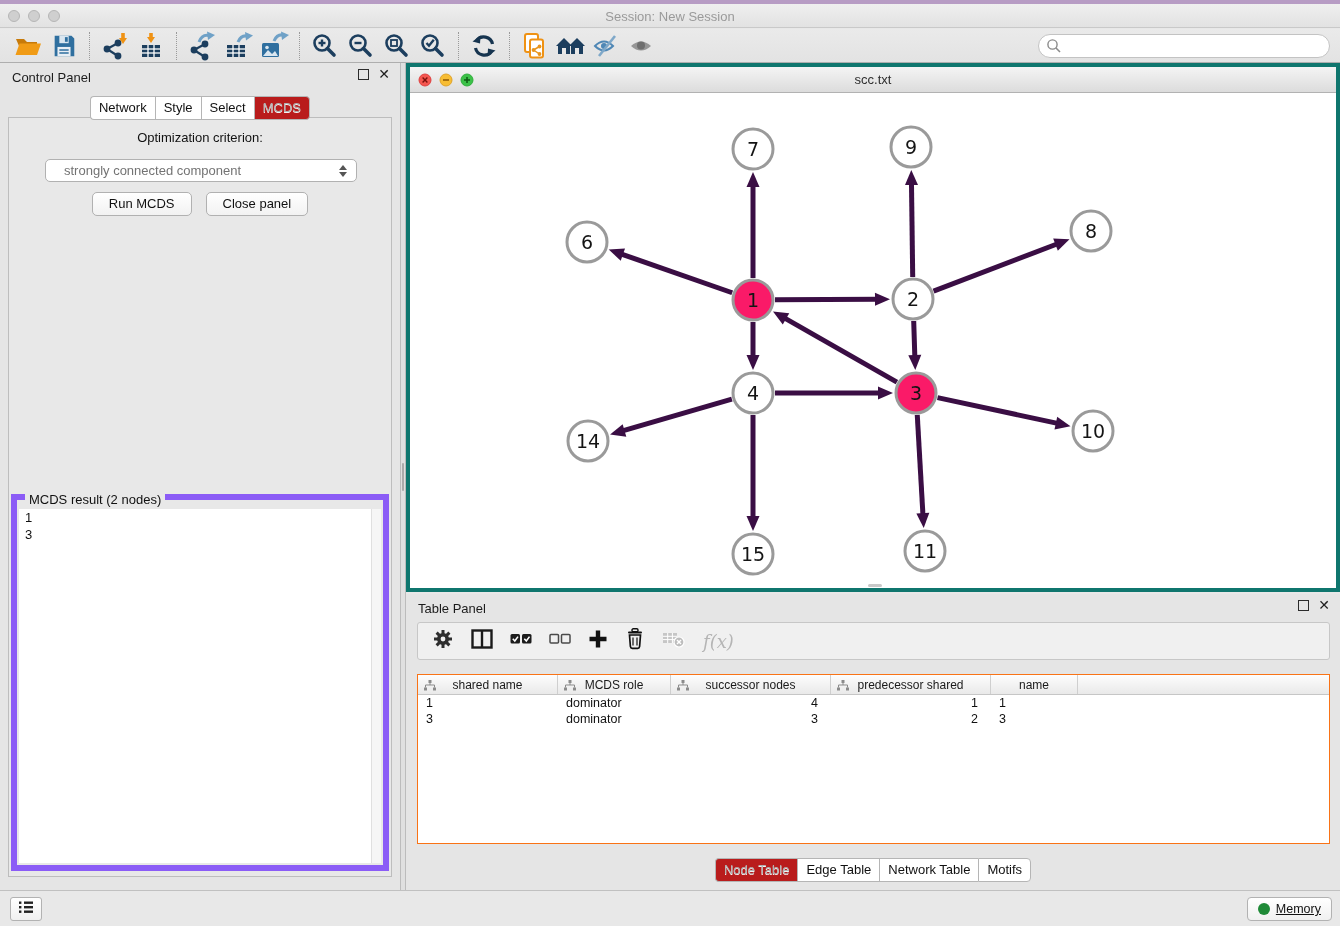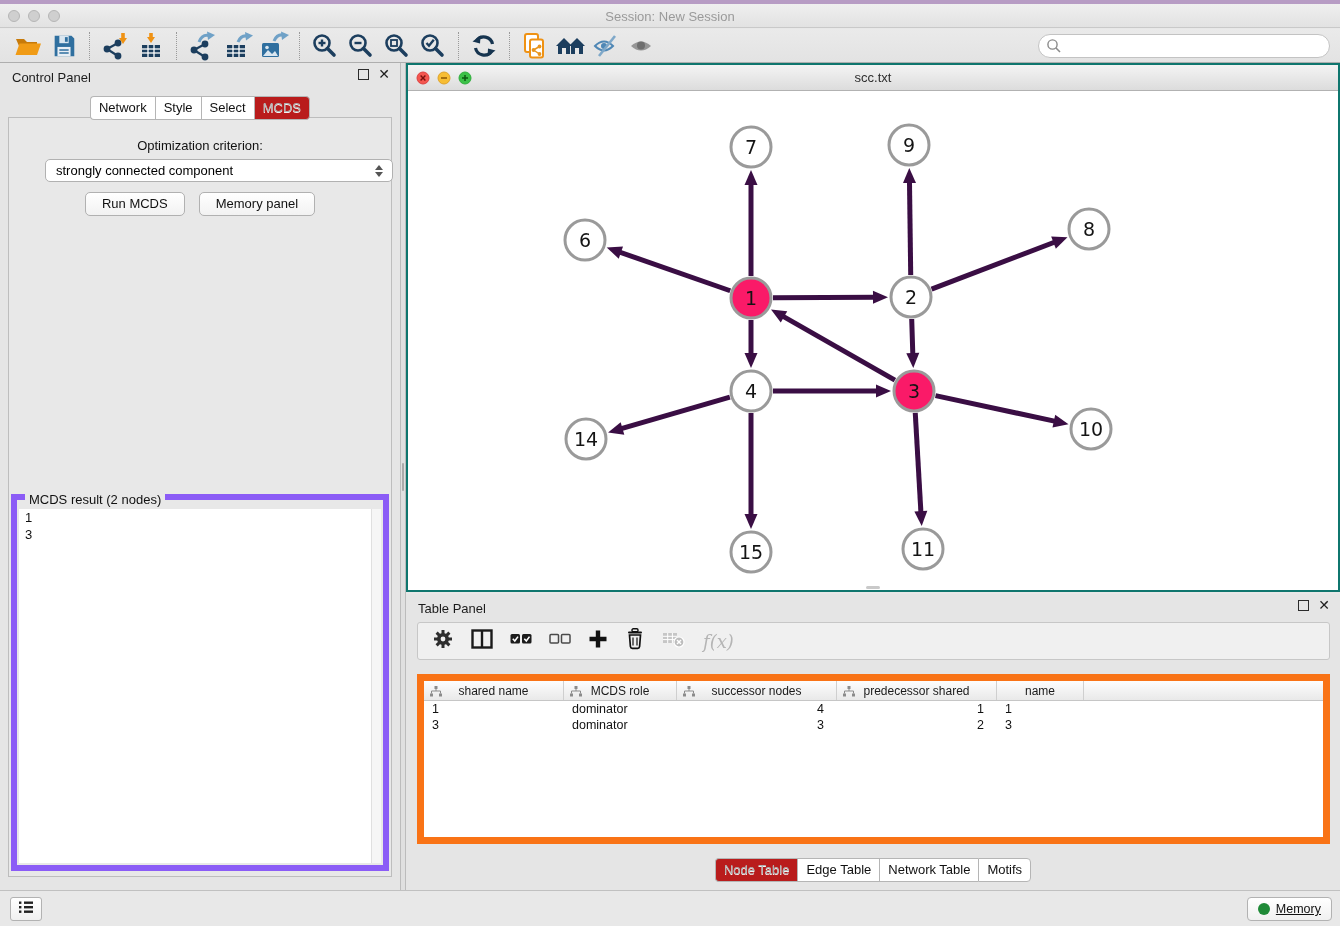--- a/index.html
+++ b/index.html
@@ -38,59 +38,59 @@
   .seg-row { display:flex; justify-content:center; position:relative; z-index:2; }
   .seg-btn { font-size:13px; padding:3px 8px 4px; background:#fff; border:1px solid #b5b5b5;
     border-right:none; color:#111; font-weight:500; }
   .seg-btn:first-child { border-top-left-radius:4px; border-bottom-left-radius:4px; }
   .seg-btn:last-child { border-right:1px solid #b5b5b5; border-top-right-radius:4px; border-bottom-right-radius:4px; }
   .seg-btn.disabled { background:#b91c1c; color:#b2b2b2; text-shadow:0 1px 0 #f4f4f4; }
 
   .cp-tabs { position:absolute; left:0; top:33px; width:100%; }
   .cp-content { position:absolute; left:8px; top:54px; width:384px; height:760px;
     border:1px solid #bdbdbd; background:#e8e8e8; }
-  .opt-label { text-align:center; margin-top:20px; font-size:13px; color:#111; }
-  .dropdown { position:absolute; left:36px; top:41px; width:348px; height:23px; background:#fff;
-    border:1px solid #b1b1b1; border-radius:5px; font-size:13px; color:#000000;
-    display:flex; align-items:center; padding-left:10px; }
+  .opt-label { text-align:center; margin-top:12px; font-size:13px; color:#111; }
+  .dropdown { position:absolute; left:36px; top:41px; width:312px; height:23px; background:#fff;
+    border:1px solid #b1b1b1; border-radius:5px; font-size:13px; color:#737373;
+    display:flex; align-items:center; padding-left:18px; }
   .dd-stepper { position:absolute; right:7px; top:3px; width:12px; height:16px;
     display:flex; flex-direction:column; align-items:center; justify-content:center; gap:2px; }
   .dd-up { width:0;height:0;border-left:4px solid transparent;border-right:4px solid transparent;border-bottom:5px solid #555; }
   .dd-down { width:0;height:0;border-left:4px solid transparent;border-right:4px solid transparent;border-top:5px solid #555; }
   .btn-row { position:absolute; top:74px; width:100%; display:flex; justify-content:center; gap:14px; }
   .mac-btn { background:linear-gradient(#ffffff,#f2f2f2); border:1px solid #b1b1b1; border-radius:5px;
     font-size:13px; color:#111; padding:3px 16px 4px; }
 
   .group-box { position:absolute; left:2px; top:376px; width:378px; height:377px; border:6px solid #8b5cf6; }
   .group-legend { position:absolute; left:8px; top:-8px; background:#e8e8e8; padding:0 4px; font-size:13px; color:#111; }
   .group-list { position:absolute; left:2px; top:9px; right:2px; bottom:2px; background:#fff; overflow:hidden; }
   .group-list .item { font-size:13px; color:#111; padding-left:6px; line-height:17px; }
   .list-scroll { position:absolute; right:0; top:0; bottom:0; width:10px; background:#f6f6f6; border-left:1px solid #e0e0e0; }
 
   .v-splitter { position:absolute; left:400px; top:63px; width:6px; height:827px; background:#e0e0e0;
     border-left:1px solid #bcbcbc; border-right:1px solid #bcbcbc; }
   .v-splitter .grip { position:absolute; left:1px; top:400px; width:2px; height:28px; background:#aaa; border-radius:2px; }
 
   
   .net-window { position:absolute; left:406px; top:63px; width:934px; height:529px;
-    border:2px solid #0f766e; background:#fff; }
+    border:4px solid #0f766e; background:#fff; }
   .net-titlebar { position:relative; height:26px; background:linear-gradient(#f4f4f4,#dcdcdc);
     border-bottom:1px solid #b2b2b2; }
   .traffic { position:absolute; left:8px; top:6px; display:flex; gap:7px; }
   .net-title { position:absolute; width:100%; text-align:center; top:5px; font-size:13px; color:#2e2e2e; }
   .net-canvas { position:absolute; left:0; top:26px; right:0; bottom:0; background:#fff; overflow:hidden; }
   .h-grip { position:absolute; left:458px; bottom:1px; width:14px; height:3px; background:#c9c9c9; border-radius:2px; }
 
   
   .table-panel { position:absolute; left:406px; top:594px; width:934px; height:296px; background:#e5e5e5; }
   .tp-toolbar { position:absolute; left:11px; top:28px; right:10px; height:38px; background:#f0f0f0;
     border:1px solid #c7c7c7; border-radius:3px; display:flex; align-items:center; gap:17px; padding-left:14px;text-align:center; }
   .tp-ic { display:flex; align-items:center; justify-content:center; }
   .fx-label { font-family:"DejaVu Serif","Liberation Serif",serif; font-style:italic; font-size:18px; color:#b5b5b5; }
-  .tbl-wrap { position:absolute; left:11px; top:80px; right:10px; bottom:46px; background:#fff; border:7px solid #f97316; overflow:hidden; }
+  .tbl-wrap { position:absolute; left:11px; top:80px; right:10px; bottom:46px; background:#fff; border:1px solid #f97316; overflow:hidden; }
   .tbl-header { display:flex; height:20px; background:linear-gradient(#fdfdfd,#e9e9e9); border-bottom:1px solid #c6c6c6; }
   .tbl-hcell { position:relative; display:flex; align-items:center; justify-content:center;
     font-size:12px; color:#1a1a1a; border-right:1px solid #cfcfcf; flex:none; }
   .tbl-hcell .hicon { position:absolute; left:6px; top:5px; }
   .tbl-row { display:flex; height:16px; }
   .tbl-cell { flex:none; font-size:12.5px; color:#111; line-height:16px; white-space:nowrap; overflow:hidden; }
   .al { text-align:left; padding-left:8px; }
   .ar { text-align:right; padding-right:13px; }
   .tbl-tabs { position:absolute; left:0; bottom:8px; width:100%; display:flex; justify-content:center; }
   .tp-head-btns { position:absolute; right:10px; top:6px; display:flex; gap:9px; align-items:center; }
@@ -346,21 +346,21 @@
       <div class="opt-label">Optimization criterion:</div>
       <div class="dropdown">
         <span>strongly connected component</span>
         <span class="dd-stepper">
             <span class="dd-up"></span>
             <span class="dd-down"></span>
           </span>
       </div>
       <div class="btn-row">
         <button class="mac-btn">Run MCDS</button>
-        <button class="mac-btn">Memory panel</button>
+        <button class="mac-btn">Close panel</button>
       </div>
       <div class="group-box">
         <span class="group-legend">MCDS result (2 nodes)</span>
         <div class="group-list" id="mcds-list">
             <div class="item">1</div>
             <div class="item">3</div>
             <div class="list-scroll"></div>
           </div>
       </div>
     </div>

